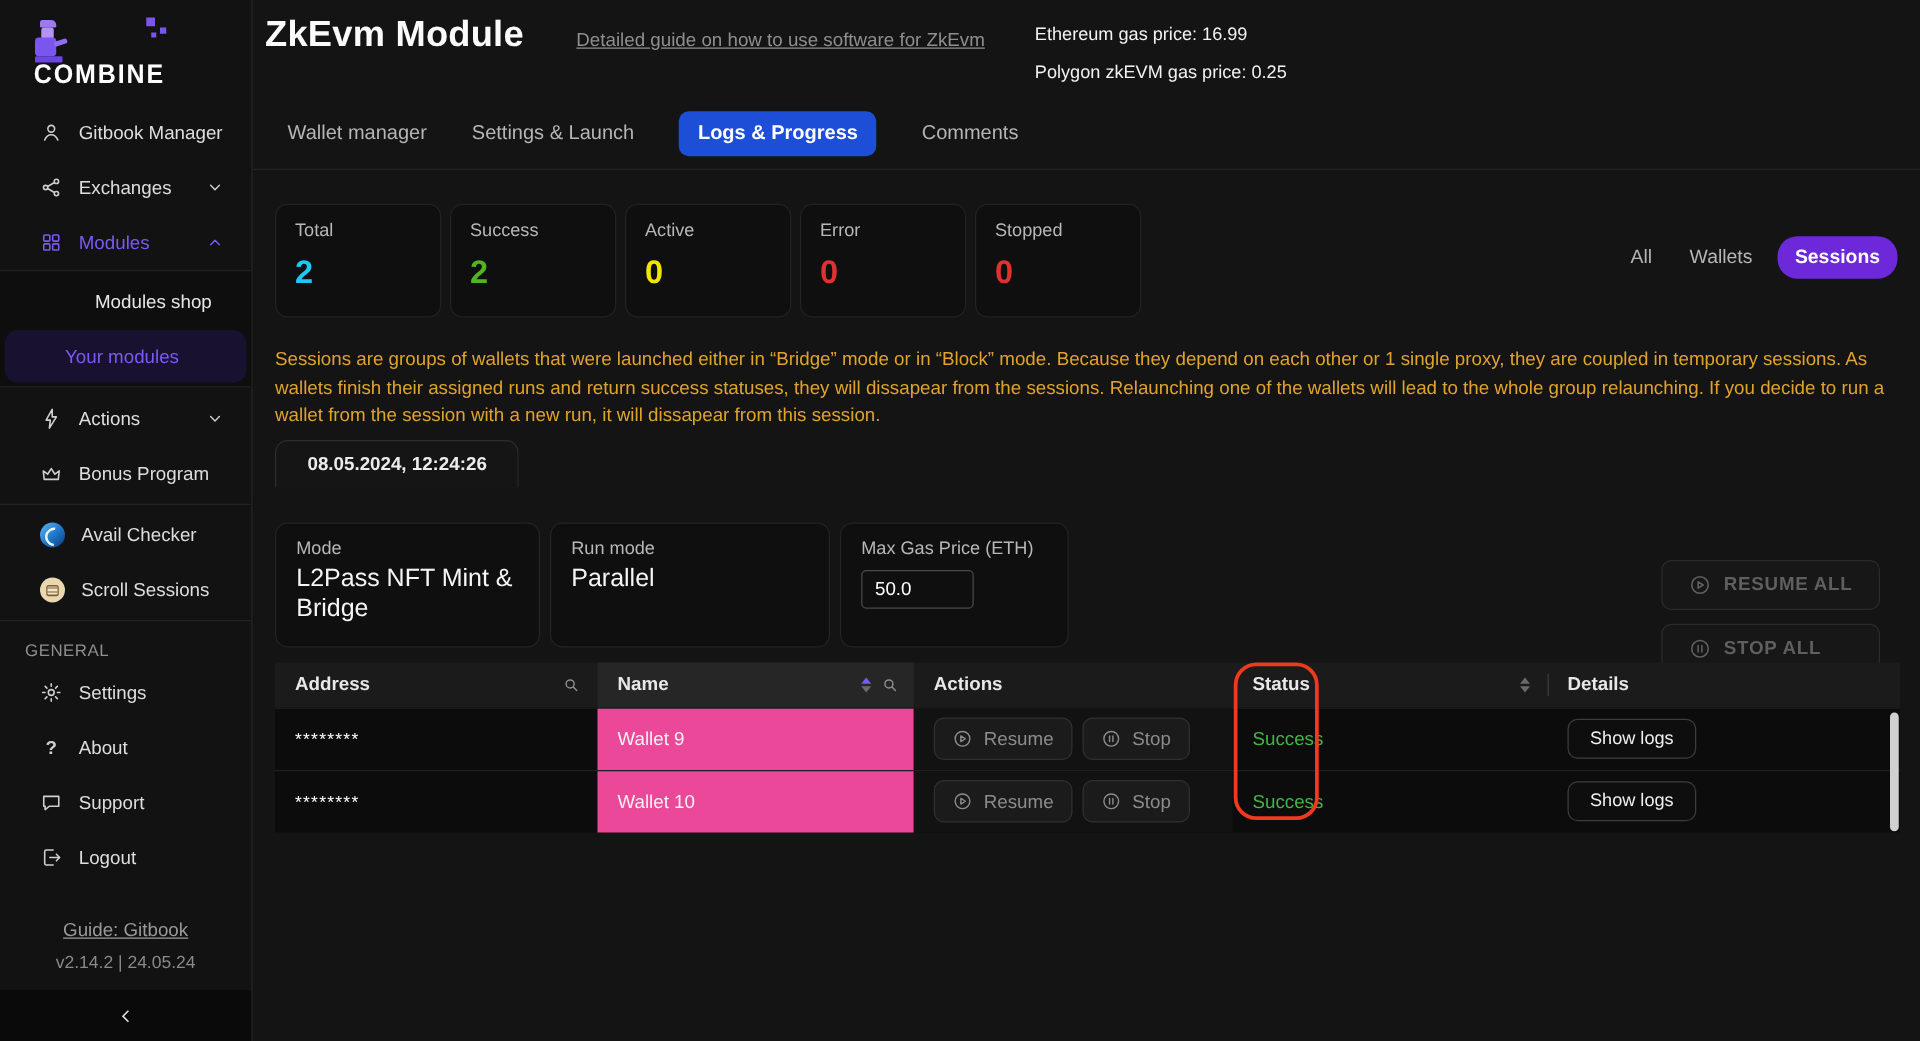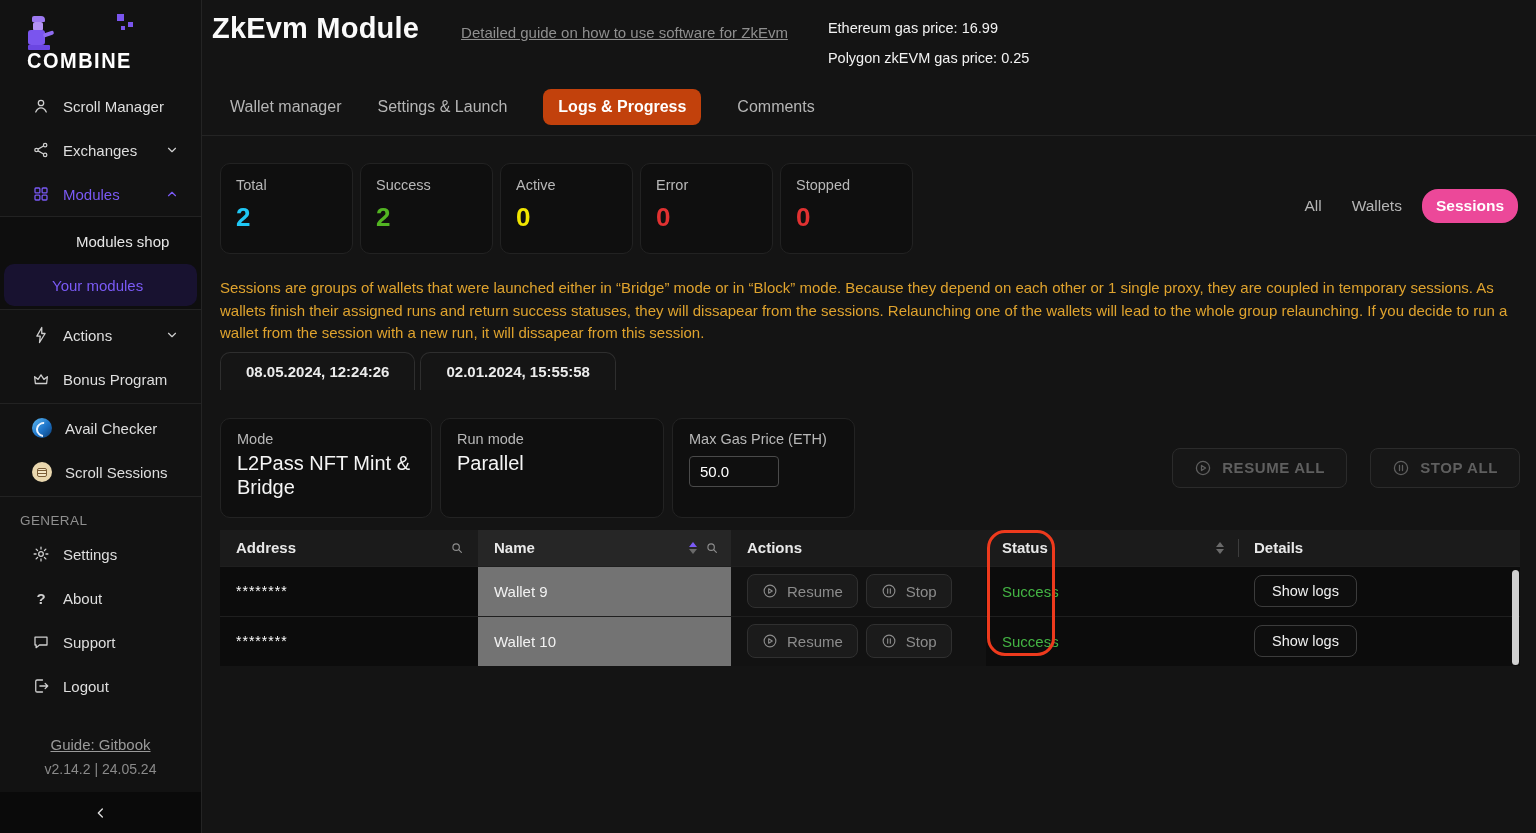--- a/index.html
+++ b/index.html
@@ -71,54 +71,54 @@
 
   
   .main { flex:1; display:flex; flex-direction:column; min-width:0; }
   .main-top { padding:12px 16px 0 10px; border-bottom:1px solid #242424; }
   .top-row { display:flex; align-items:flex-start; }
   .page-title { font-size:29px; font-weight:800; color:#fafafa; letter-spacing:0.2px; }
   .guide-top { margin:12px 0 0 42px; color:#8f8f8f; text-decoration:underline; font-size:15px; cursor:pointer; }
   .gas-block { margin-left:40px; margin-top:1px; line-height:30px; font-size:14.5px; color:#f2f2f2; }
   .tabs-row { display:flex; align-items:center; gap:36px; margin:16px 0 10px 18px; }
   .tab { color:#b5b5b5; font-size:16px; cursor:pointer; padding:9px 0; }
-  .tab.active { background:#c2410c; color:#fff; font-weight:700; border-radius:8px; padding:9px 15px; }
+  .tab.active { background:#1d4ed8; color:#fff; font-weight:700; border-radius:8px; padding:9px 15px; }
 
   .content { padding:27px 16px 0 18px; position:relative; }
 
   
   .stats-row { display:flex; gap:7px; position:relative; }
   .stat-card { width:133px; height:91px; background:#0f0f0f; border:1px solid #222; border-radius:10px; padding:13px 15px; }
   .stat-label { color:#b8b8b8; font-size:14.5px; }
   .stat-value { font-size:26px; font-weight:700; margin-top:9px; }
   .c-cyan{color:#1fc7f4} .c-green{color:#52b422} .c-yellow{color:#f0e500} .c-red{color:#e03131}
   .view-toggle { position:absolute; right:2px; top:26px; display:flex; align-items:center; gap:10px; }
   .vt-item { color:#b5b5b5; font-size:15.5px; padding:8px 10px; cursor:pointer; }
-  .vt-item.active { background:#ec4899; color:#fff; border-radius:16px; padding:8px 14px; font-weight:600; }
+  .vt-item.active { background:#6d28d9; color:#fff; border-radius:16px; padding:8px 14px; font-weight:600; }
 
   
   .session-desc { color:#dfa32e; font-size:15px; line-height:22.5px; margin-top:23px; max-width:1290px; }
 
   
   .session-tabs { display:flex; gap:5px; margin-top:7px; }
   .session-tab {
     padding:10px 25px; font-size:15px; font-weight:600; color:#ececec; cursor:pointer;
     background:#151515; border:1px solid #2e2e2e; border-bottom:none; border-radius:10px 10px 0 0;
   }
   .session-tab.active { background:#0b0b0b; color:#7a5af5; }
 
   
   .info-row { display:flex; gap:8px; margin-top:28px; position:relative; }
   .info-card { background:#0f0f0f; border:1px solid #232323; border-radius:10px; padding:12px 16px; min-height:100px; }
   .ic-mode { width:212px; } .ic-run { width:224px; } .ic-gas { width:183px; }
   .info-label { color:#b8b8b8; font-size:14.5px; }
   .info-value { color:#f5f5f5; font-size:20px; line-height:24px; margin-top:4px; }
   .gas-input { margin-top:9px; width:90px; height:31px; background:#0f0f0f; border:1px solid #4a4a4a;
     border-radius:4px; color:#fff; font-size:15px; padding:10px 10px; font-family:"Liberation Sans",sans-serif; }
-  .bulk-btns { position:absolute; right:0; top:30px; display:flex; gap:23px; }
+  .bulk-btns { position:absolute; right:16px; top:30px; display:flex; gap:11px;flex-direction:column; }
   .bulk-btn { height:40px; padding:0 21px; background:#171717; border:1px solid #2b2b2b; border-radius:8px;
     color:#5f5f5f; font-size:15px; font-weight:600; letter-spacing:0.6px; display:inline-flex; align-items:center; gap:10px; cursor:pointer; }
   .bulk-btn .icon { width:18px; height:18px; }
 
   
   .table-wrap { margin-top:12px; position:relative; }
   .thead { display:flex; height:36px; background:#1b1b1b; align-items:center; font-weight:700; font-size:15px; }
   .th { display:flex; align-items:center; height:100%; padding-left:16px; }
   .col-address{width:258px} .col-name{width:253px} .col-actions{width:255px} .col-status{width:252px} .col-details{flex:1}
   .th.col-name { background:#262626; }
@@ -128,21 +128,21 @@
   .sort .up   { width:0; height:0; border-left:4px solid transparent; border-right:4px solid transparent; border-bottom:5px solid #6a6a6a; }
   .sort .down { width:0; height:0; border-left:4px solid transparent; border-right:4px solid transparent; border-top:5px solid #6a6a6a; }
   .sort.asc .up { border-bottom-color:#7a5af5; }
   .th-name-search { margin:0 12px 0 8px; }
   .th.col-status .sort { margin-right:14px; }
   .vdiv { width:1px; height:18px; background:#3d3d3d; }
   .th.col-details { padding-left:15px; }
   .trow { display:flex; height:50px; background:#0c0c0c; border-top:1px solid #1f1f1f; font-size:15px; }
   .trow:last-child { border-bottom:1px solid #1f1f1f; }
   .cell { display:flex; align-items:center; height:100%; padding-left:16px; }
-  .cell.col-name { background:#737373; color:#f2f2f2; }
+  .cell.col-name { background:#ec4899; color:#f2f2f2; }
   .cell.col-actions { background:#121212; }
   .addr { color:#fff; font-size:14px; letter-spacing:1px; }
   .row-btn { height:34px; padding:0 14px; border-radius:8px; border:1px solid #303030; background:#1b1b1b;
     color:#8c8c8c; font-size:15px; display:inline-flex; align-items:center; gap:9px; margin-right:8px; cursor:pointer; font-family:inherit; }
   .row-btn .icon { width:16px; height:16px; }
   .status-ok { color:#44b544; }
   .logs-btn { height:32px; padding:0 17px; border-radius:8px; border:1px solid #3c3c3c; background:#0e0e0e;
     color:#f0f0f0; font-size:14.5px; cursor:pointer; font-family:inherit; }
   .status-ring { position:absolute; left:767px; top:0; width:68px; height:126px;
     border:3px solid #ee3a1d; border-radius:18px; pointer-events:none; z-index:5; }
@@ -168,21 +168,21 @@
       <div class="logo-px px2"></div>
       <div class="logo-px px3"></div>
       <div class="logo-text">COMBINE</div>
     </div>
 
     <div class="nav-item">
       <svg class="icon" viewBox="0 0 24 24" fill="none" stroke="currentColor" stroke-width="1.7" stroke-linecap="round" stroke-linejoin="round">
           <circle cx="12" cy="8" r="3.6"></circle>
           <path d="M5 20c1.6-4 4.2-5.6 7-5.6s5.4 1.6 7 5.6"></path>
         </svg>
-      <span>Scroll Manager</span>
+      <span>Gitbook Manager</span>
     </div>
 
     <div class="nav-item">
       <svg class="icon" viewBox="0 0 24 24" fill="none" stroke="currentColor" stroke-width="1.7">
           <circle cx="6" cy="12" r="2.3"></circle>
           <circle cx="17.5" cy="5.5" r="2.3"></circle>
           <circle cx="17.5" cy="18.5" r="2.3"></circle>
           <path d="M8.1 10.9l7.3-4.2M8.1 13.1l7.3 4.2"></path>
         </svg>
       <span>Exchanges</span>
@@ -333,21 +333,20 @@
           <div class="vt-item">All</div>
           <div class="vt-item">Wallets</div>
           <div class="vt-item active">Sessions</div>
         </div>
       </div>
 
       <p class="session-desc">Sessions are groups of wallets that were launched either in “Bridge” mode or in “Block” mode. Because they depend on each other or 1 single proxy, they are coupled in temporary sessions. As wallets finish their assigned runs and return success statuses, they will dissapear from the sessions. Relaunching one of the wallets will lead to the whole group relaunching. If you decide to run a wallet from the session with a new run, it will dissapear from this session.</p>
 
       <div class="session-tabs">
         <div class="session-tab">08.05.2024, 12:24:26</div>
-        <div class="session-tab">02.01.2024, 15:55:58</div>
       </div>
 
       <div class="info-row">
         <div class="info-card ic-mode">
           <div class="info-label">Mode</div>
           <div class="info-value">L2Pass NFT Mint &amp; Bridge</div>
         </div>
         <div class="info-card ic-run">
           <div class="info-label">Run mode</div>
           <div class="info-value">Parallel</div>

